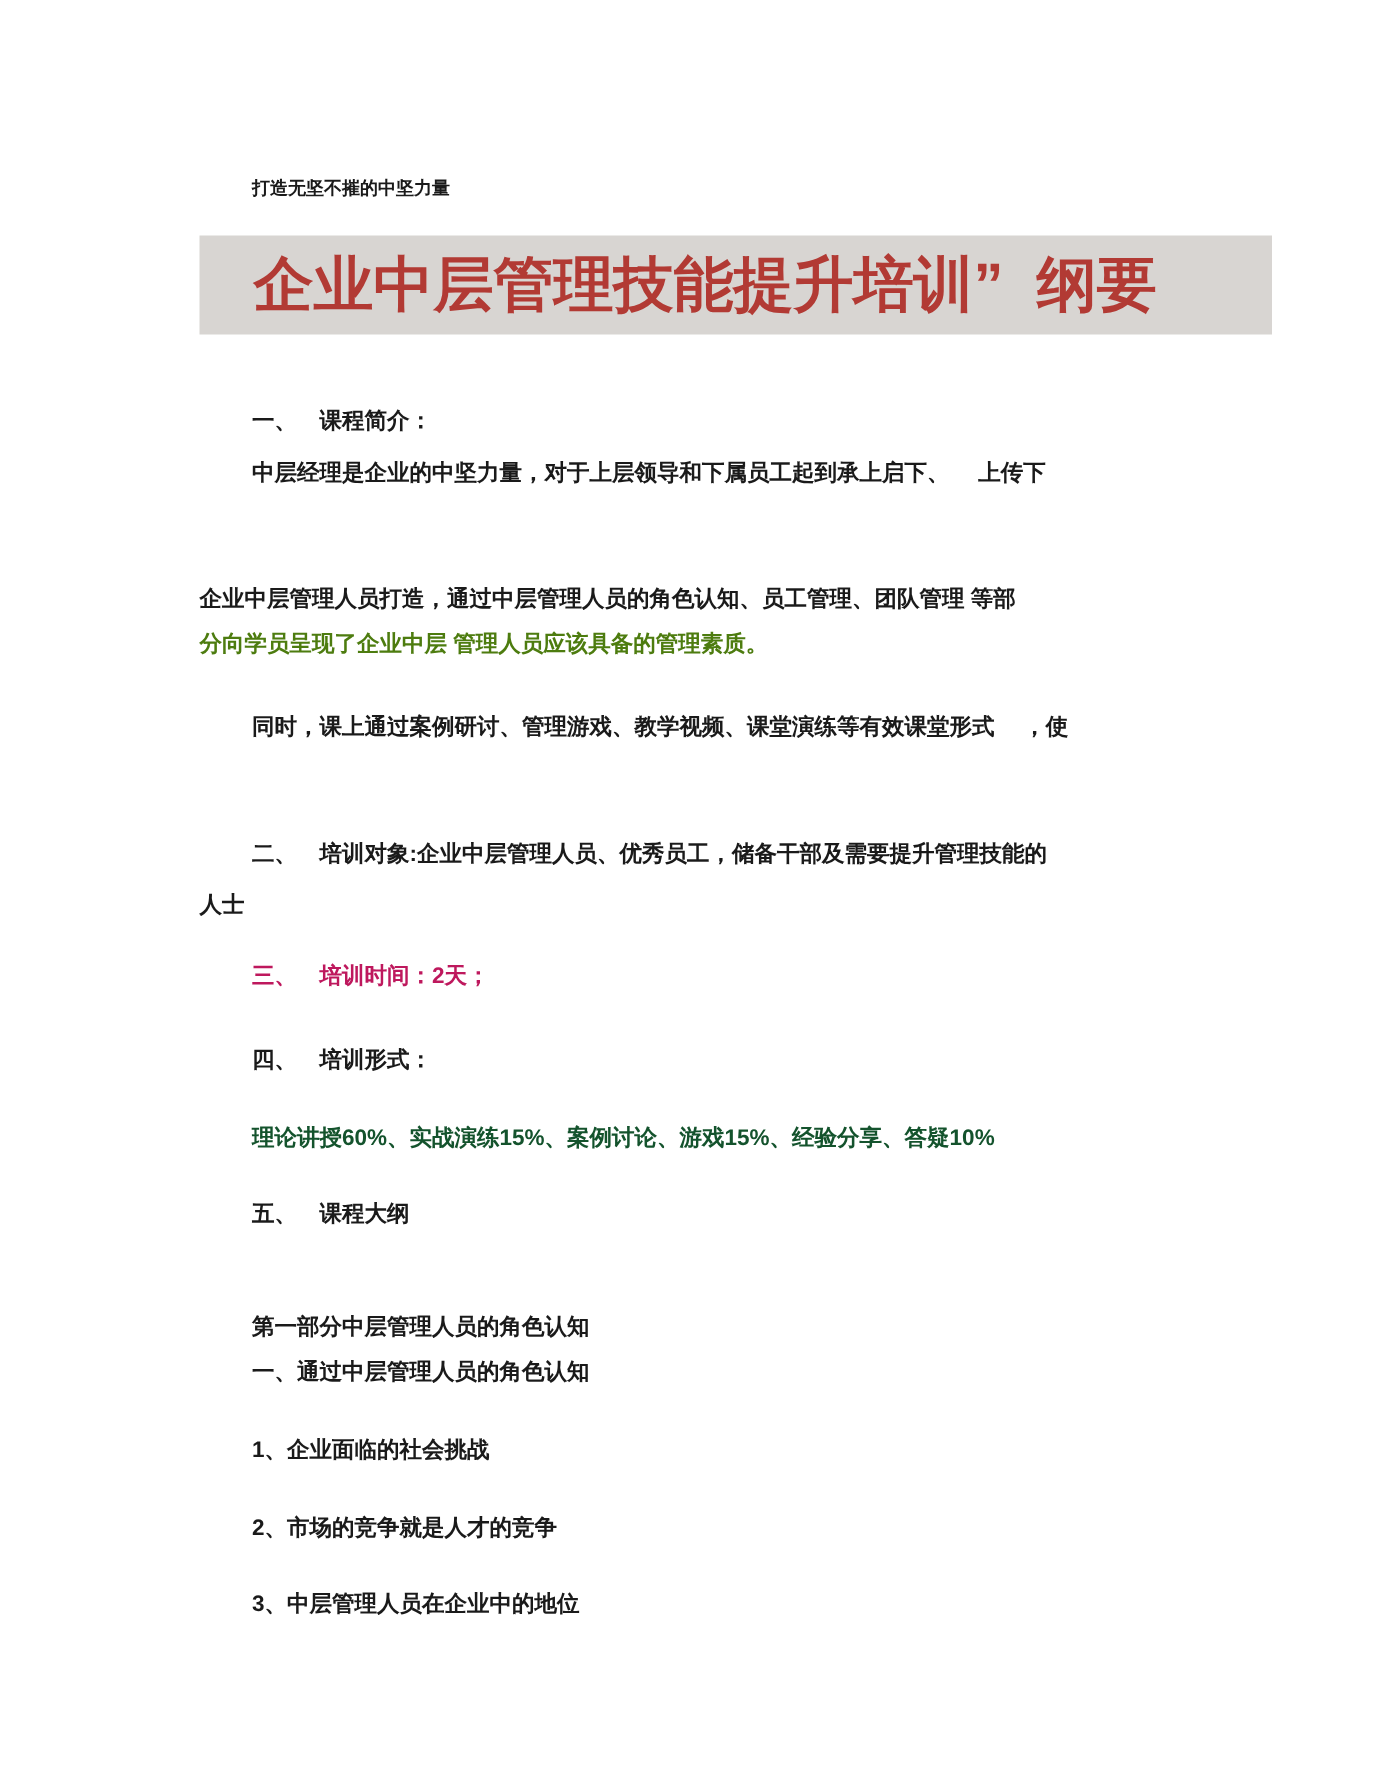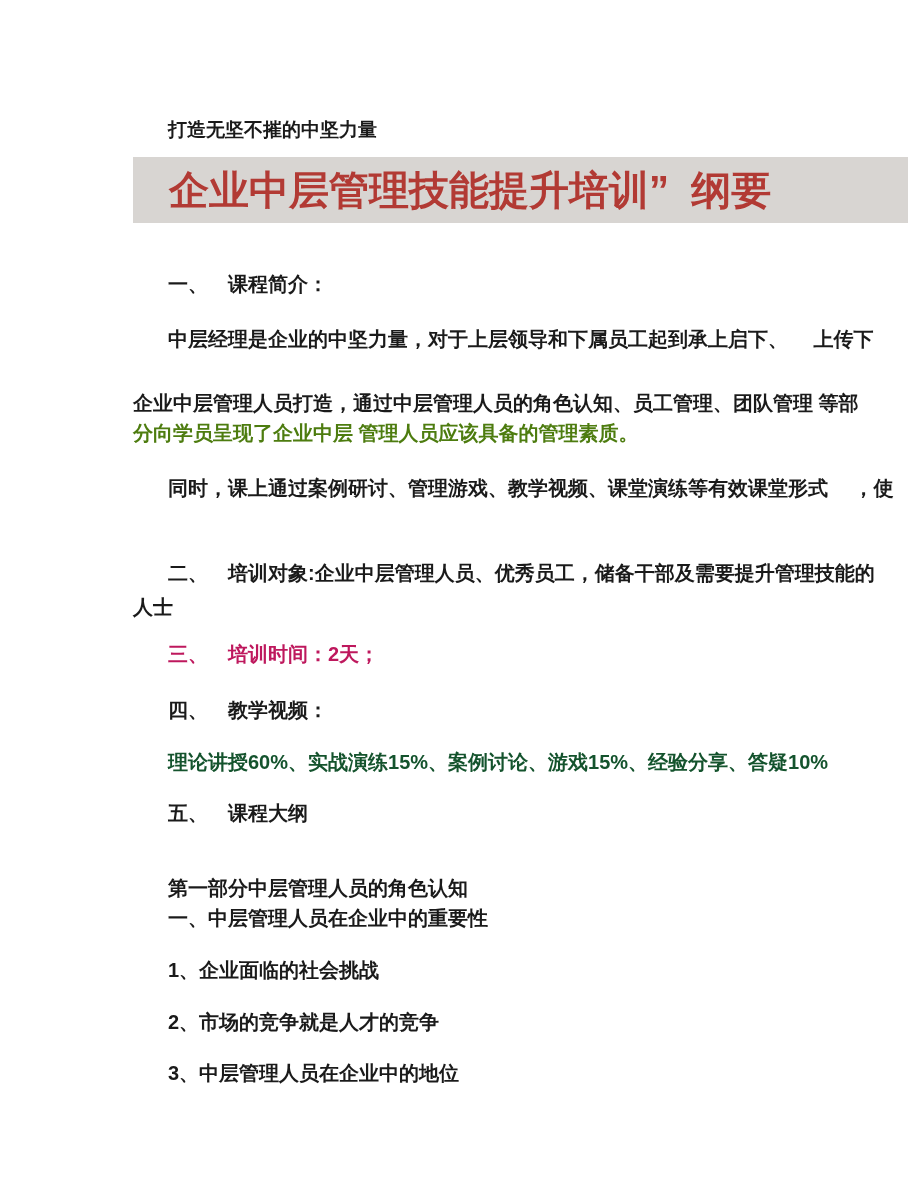--- a/index.html
+++ b/index.html
@@ -16,75 +16,75 @@
   }
   .page {
     position: absolute;
     inset: 0;
     background: #ffffff;
   }
   .tagline {
     position: absolute;
     left: 168px;
     top: 119px;
-    font-size: 19px;
+    font-size: 12px;
     font-weight: 700;
     color: #1a1a1a;
     white-space: pre;
     line-height: 1.15;
   }
   .banner {
     position: absolute;
     left: 133px;
     top: 157px;
-    width: 775px;
+    width: 715px;
     height: 66px;
     background: #d8d5d2;
   }
   .banner-title {
     position: absolute;
     left: 36px;
     top: 0;
     line-height: 66px;
     font-size: 40px;
     font-weight: 700;
     color: #b23a34;
     white-space: pre;
     letter-spacing: 0px;
   }
   .t {
     position: absolute;
-    font-size: 20px;
+    font-size: 15px;
     font-weight: 700;
     color: #1a1a1a;
     white-space: pre;
     line-height: 1.1;
   }
 </style>
 </head>
 <body>
 
 <div class="page" style="background: rgb(255, 255, 255);">
 
   <div class="tagline">打造无坚不摧的中坚力量</div>
 
   <div class="banner" style="background: rgb(216, 213, 210);">
     <div class="banner-title" style="color: rgb(178, 58, 52);">企业中层管理技能提升培训”  纲要</div>
   </div>
 
   <div class="t" style="left: 168px; top: 273px; color: rgb(26, 26, 26);">一、　课程简介：</div>
-  <div class="t" style="left: 168px; top: 328px; color: rgb(26, 26, 26);">中层经理是企业的中坚力量，对于上层领导和下属员工起到承上启下、　 上传下</div>
+  <div class="t" style="left: 168px; top: 308px; color: rgb(26, 26, 26);">中层经理是企业的中坚力量，对于上层领导和下属员工起到承上启下、　 上传下</div>
   <div class="t" style="left: 133px; top: 392px; color: rgb(26, 26, 26);">企业中层管理人员打造，通过中层管理人员的角色认知、员工管理、团队管理 等部</div>
   <div class="t" style="left: 133px; top: 422px; color: #4d7c0f;">分向学员呈现了企业中层 管理人员应该具备的管理素质。</div>
   <div class="t" style="left: 168px; top: 477px; color: rgb(26, 26, 26);">同时，课上通过案例研讨、管理游戏、教学视频、课堂演练等有效课堂形式　 ，使</div>
   <div class="t" style="left: 168px; top: 562px; color: rgb(26, 26, 26);">二、　培训对象:企业中层管理人员、优秀员工，储备干部及需要提升管理技能的</div>
   <div class="t" style="left: 133px; top: 596px; color: rgb(26, 26, 26);">人士</div>
   <div class="t" style="left: 168px; top: 643px; color: #be185d;">三、　培训时间：2天；</div>
-  <div class="t" style="left: 168px; top: 699px; color: rgb(26, 26, 26);">四、　教学视频：</div>
+  <div class="t" style="left: 168px; top: 699px; color: rgb(26, 26, 26);">四、　培训形式：</div>
   <div class="t" style="left: 168px; top: 751px; color: #14532d;">理论讲授60%、实战演练15%、案例讨论、游戏15%、经验分享、答疑10%</div>
   <div class="t" style="left: 168px; top: 802px; color: rgb(26, 26, 26);">五、　课程大纲</div>
   <div class="t" style="left: 168px; top: 853px; color: rgb(26, 26, 26); margin-top: 24px;">第一部分中层管理人员的角色认知</div>
-  <div class="t" style="left: 168px; top: 907px; color: rgb(26, 26, 26);">一、中层管理人员在企业中的重要性</div>
+  <div class="t" style="left: 168px; top: 907px; color: rgb(26, 26, 26);">一、通过中层管理人员的角色认知</div>
   <div class="t" style="left: 168px; top: 959px; color: rgb(26, 26, 26);">1、企业面临的社会挑战</div>
   <div class="t" style="left: 168px; top: 1011px; color: rgb(26, 26, 26);">2、市场的竞争就是人才的竞争</div>
   <div class="t" style="left: 168px; top: 1062px; color: rgb(26, 26, 26);">3、中层管理人员在企业中的地位</div>
 
 </div>
 
 </body></html>

